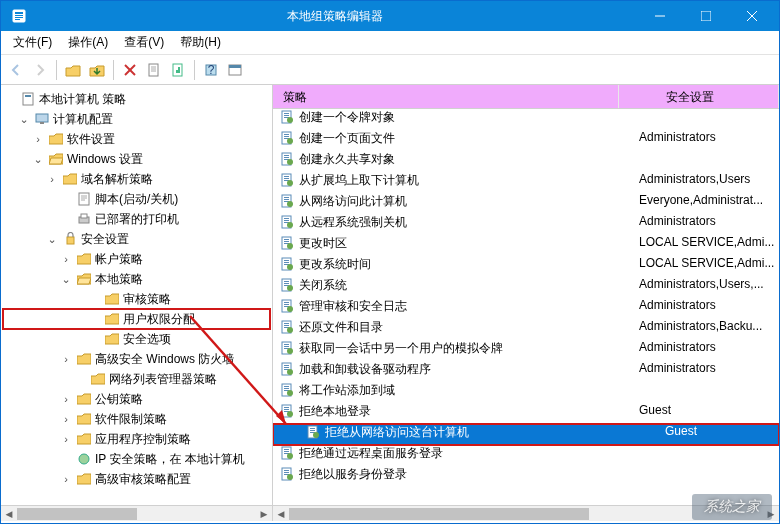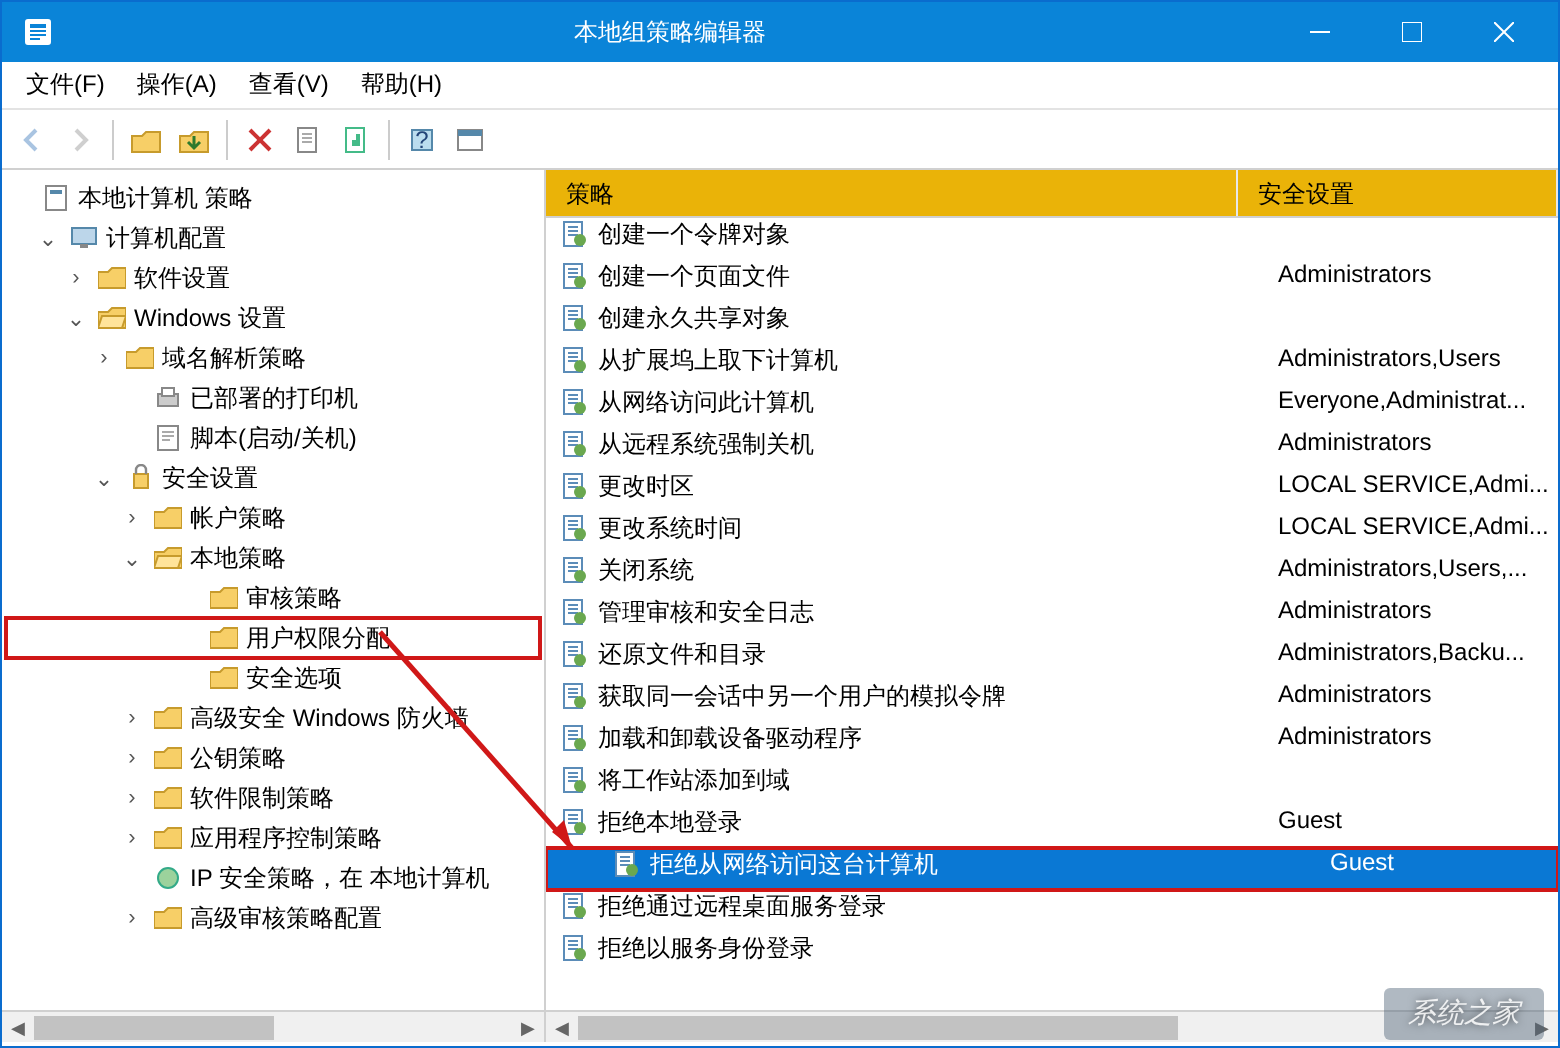--- a/index.html
+++ b/index.html
@@ -18,21 +18,21 @@
 .content{display:flex;height:calc(524px - 30px - 24px - 30px - 4px);}
 .left-pane{width:272px;border-right:1px solid #d0d0d0;display:flex;flex-direction:column;gap:19px;}
 .tree-wrap{flex:1;overflow:auto;padding:4px 2px;}
 .tree-row{display:flex;align-items:center;height:20px;white-space:nowrap;cursor:default;}
 .tree-row .exp{width:14px;text-align:center;color:#555;font-size:11px;}
 .tree-row .ico{width:16px;height:16px;margin:0 3px;display:inline-flex;align-items:center;justify-content:center;}
 .tree-row.hl{outline:2px solid #d01818;outline-offset:-1px;}
 .folder{color:#e8b64a;}
 .folder-open{color:#e8b64a;}
 .right-pane{flex:1;display:flex;flex-direction:column;}
-.list-header{display:flex;height:24px;border-bottom:1px solid #d0d0d0;background:#eab308;}
+.list-header{display:flex;height:24px;border-bottom:1px solid #d0d0d0;background:#f0abfc;gap:37px;}
 .list-header .col{padding:4px 10px;border-right:1px solid #e8e8e8;}
 .list-body{flex:1;overflow:auto;}
 .list-row{display:flex;align-items:flex-start;height:21px;padding-left:6px;}
 .list-row .ico{width:16px;height:16px;margin-right:4px;display:flex;align-items:center;justify-content:center;color:#3c84c4;}
 .list-row .c1{width:340px;overflow:hidden;white-space:nowrap;}
 .list-row .c2{flex:1;overflow:hidden;white-space:nowrap;}
 .list-row.sel{background:#0a78d4;color:#fff;padding-left:32px;}
 .list-row.sel .ico{color:#fff;}
 .list-row.box{outline:2px solid #d01818;outline-offset:-1px;}
 .hscroll{height:16px;background:#f0f0f0;border-top:1px solid #d0d0d0;position:relative;}
@@ -190,37 +190,37 @@
           <span class="ico folder">
             <svg width="14" height="12">
               <path d="M0 3 L5 3 L7 1 L14 1 L14 11 L0 11 Z" fill="#f7cf67" stroke="#c79b2c"></path>
             </svg>
           </span>
           <span>域名解析策略</span>
         </div>
       <div class="tree-row" style="padding-left:56px">
           <span class="exp"></span>
           <span class="ico">
+            <svg width="14" height="14">
+              <rect x="2" y="1" width="10" height="12" fill="#fff" stroke="#888"></rect>
+              <path d="M4 4 L10 4 M4 6 L10 6 M4 8 L8 8" stroke="#aaa"></path>
+            </svg>
+          </span>
+          <span>脚本(启动/关机)</span>
+        </div>
+      <div class="tree-row" style="padding-left:56px">
+          <span class="exp"></span>
+          <span class="ico">
             <svg width="14" height="12">
               <rect x="2" y="4" width="10" height="6" fill="#ccc" stroke="#888"></rect>
               <rect x="4" y="1" width="6" height="4" fill="#fff" stroke="#888"></rect>
             </svg>
           </span>
           <span>已部署的打印机</span>
         </div>
-      <div class="tree-row" style="padding-left:56px">
-          <span class="exp"></span>
-          <span class="ico">
-            <svg width="14" height="14">
-              <rect x="2" y="1" width="10" height="12" fill="#fff" stroke="#888"></rect>
-              <path d="M4 4 L10 4 M4 6 L10 6 M4 8 L8 8" stroke="#aaa"></path>
-            </svg>
-          </span>
-          <span>脚本(启动/关机)</span>
-        </div>
       <div class="tree-row" style="padding-left:42px">
           <span class="exp">⌄</span>
           <span class="ico">
             <svg width="14" height="14">
               <rect x="4" y="5" width="7" height="7" fill="#f7cf67" stroke="#c79b2c"></rect>
               <path d="M5 5 L5 3 A2.5 2.5 0 0 1 10 3 L10 5" fill="none" stroke="#888" stroke-width="1.2"></path>
             </svg>
           </span>
           <span>安全设置</span>
         </div>
@@ -271,20 +271,29 @@
           <span>安全选项</span>
         </div>
       <div class="tree-row" style="padding-left:56px">
           <span class="exp">›</span>
           <span class="ico">
             <svg width="14" height="12">
               <path d="M0 3 L5 3 L7 1 L14 1 L14 11 L0 11 Z" fill="#f7cf67" stroke="#c79b2c"></path>
             </svg>
           </span>
           <span>高级安全 Windows 防火墙</span>
+        </div>
+      <div class="tree-row" style="padding-left:70px">
+          <span class="exp"></span>
+          <span class="ico">
+            <svg width="14" height="12">
+              <path d="M0 3 L5 3 L7 1 L14 1 L14 11 L0 11 Z" fill="#f7cf67" stroke="#c79b2c"></path>
+            </svg>
+          </span>
+          <span>网络列表管理器策略</span>
         </div>
       <div class="tree-row" style="padding-left:56px">
           <span class="exp">›</span>
           <span class="ico">
             <svg width="14" height="12">
               <path d="M0 3 L5 3 L7 1 L14 1 L14 11 L0 11 Z" fill="#f7cf67" stroke="#c79b2c"></path>
             </svg>
           </span>
           <span>公钥策略</span>
         </div>

